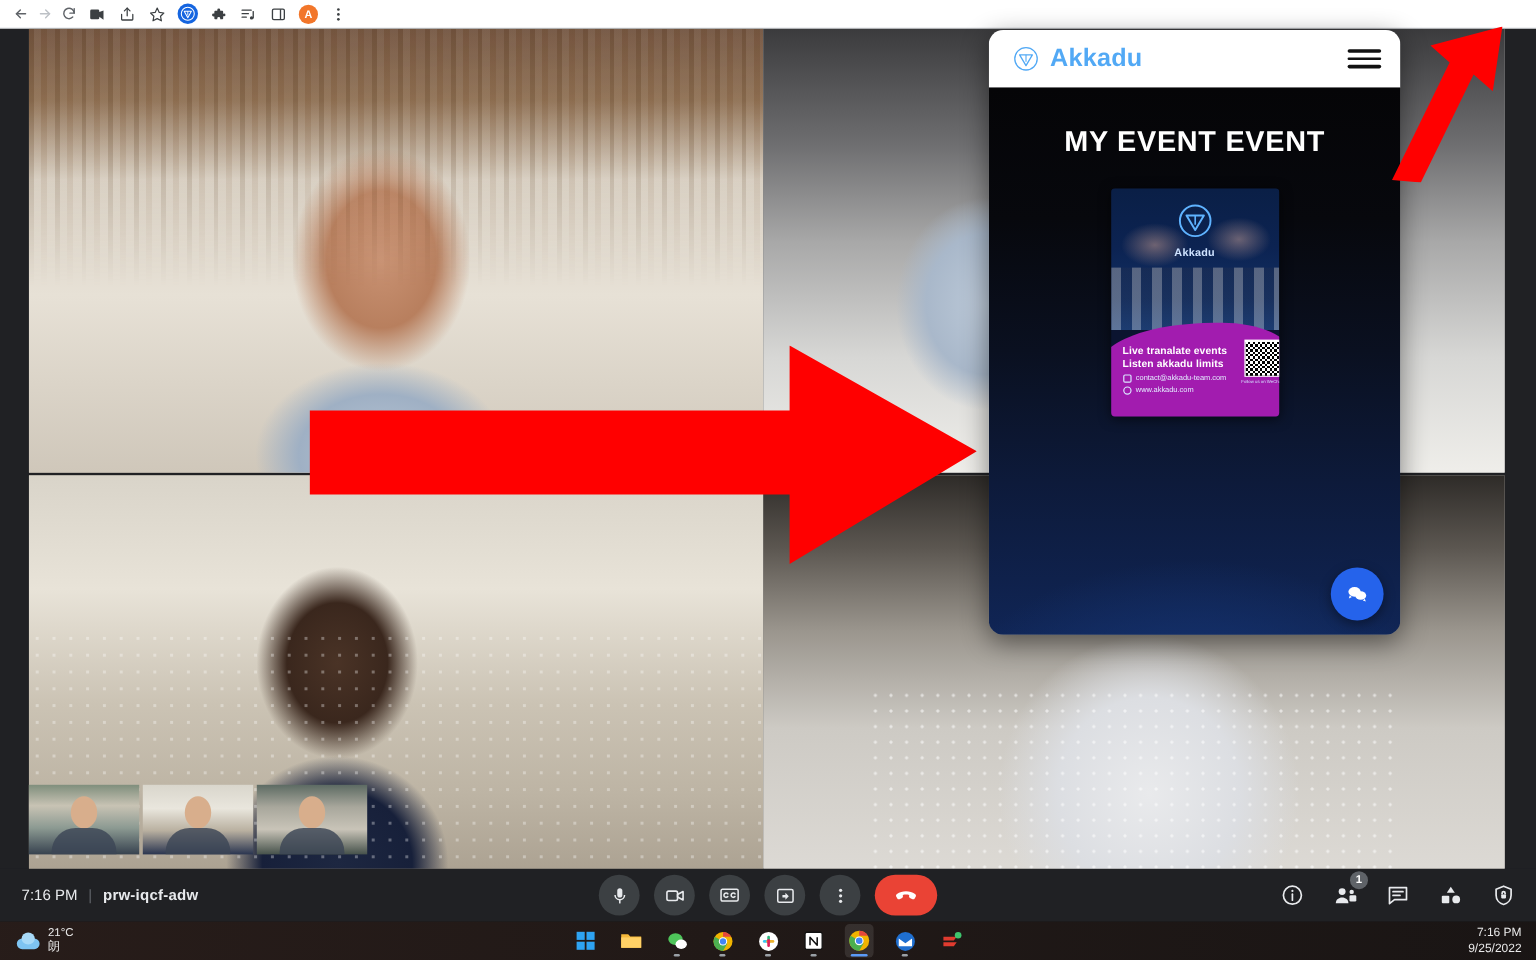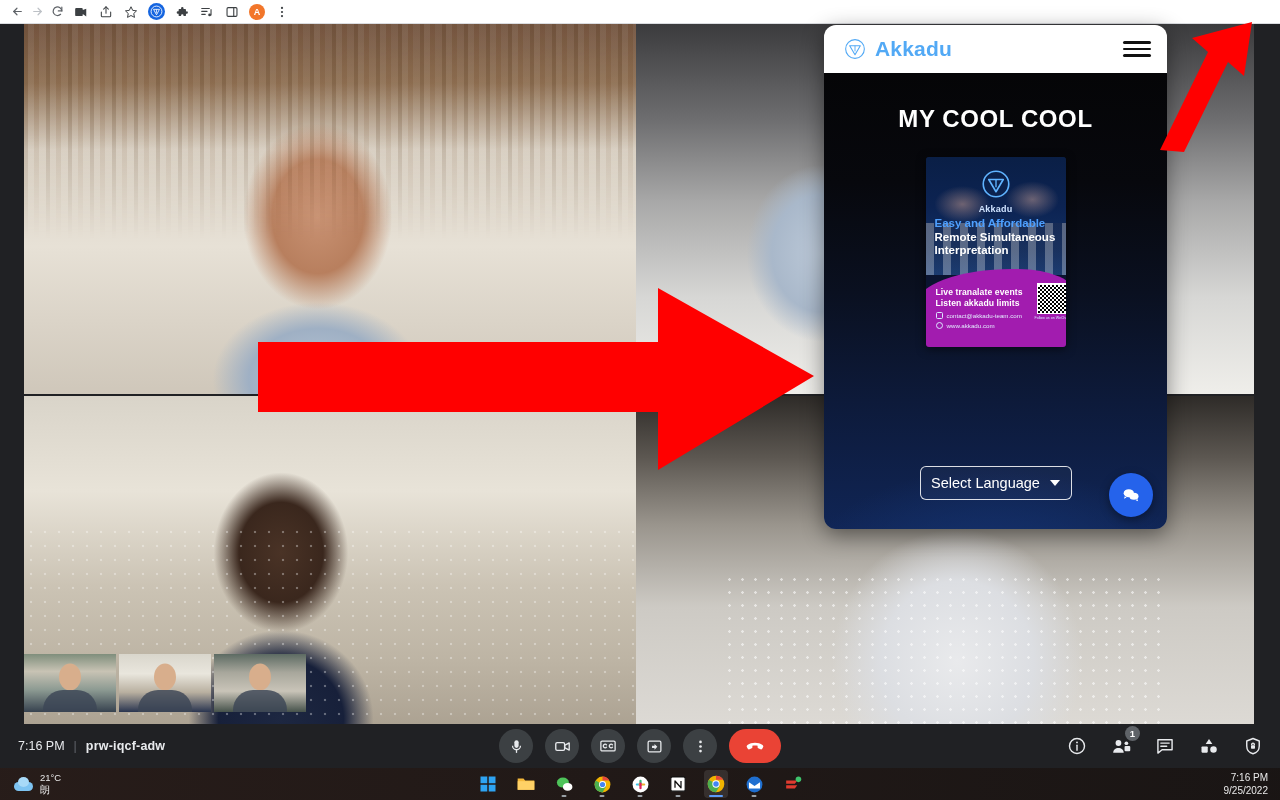--- a/index.html
+++ b/index.html
@@ -389,38 +389,33 @@
         <span class="ak-name">Akkadu</span>
       </div>
       <div class="ak-burger">
           <span></span>
           <span></span>
           <span></span>
         </div>
     </div>
 
     <div class="ak-body">
-      <div class="ak-title">MY COOL COOL</div>
+      <div class="ak-title">MY EVENT EVENT</div>
 
       <div class="poster-wrap">
         <div class="poster-top"></div>
         <div class="poster-logo">
           <span class="ring">
             <svg width="30" height="30" viewBox="0 0 24 24">
               <circle cx="12" cy="12" r="10.2" fill="none" stroke="#5fb3ff" stroke-width="1.3"></circle>
               <polygon points="6.2,8.4 17.8,8.4 12,18.2" fill="none" stroke="#5fb3ff" stroke-width="1.3" stroke-linejoin="round"></polygon>
               <line x1="12" y1="8.4" x2="12" y2="14.6" stroke="#5fb3ff" stroke-width="1.1"></line>
             </svg>
           </span>
           <div class="nm">Akkadu</div>
-        </div>
-        <div class="poster-head">
-          <div class="l1">Easy and Affordable</div>
-          <div class="l2">Remote Simultaneous</div>
-          <div class="l3">Interpretation</div>
         </div>
         <div class="poster-bottom">
           <div class="pb-in">
             <div class="pb-l1">Live tranalate  events</div>
             <div class="pb-l2">Listen akkadu limits</div>
             <div class="pb-row">
               <span class="pb-ico"></span>
               <span class="tx">contact@akkadu-team.com</span>
             </div>
             <div class="pb-row">
@@ -428,24 +423,20 @@
               <span class="tx">www.akkadu.com</span>
             </div>
           </div>
           <div class="qr">
               <i></i>
             </div>
           <div class="qr-cap">Follow us on WeChat</div>
         </div>
       </div>
 
-      <div class="lang-btn">
-        <span>Select Language</span>
-        <span class="caret"></span>
-      </div>
 
       <div class="chat-fab">
         <svg width="22" height="22" viewBox="0 0 24 24" fill="#ffffff">
           <ellipse cx="9.6" cy="10" rx="5.6" ry="4.4"></ellipse>
           <path d="M5.2 13.4l-.8 2.6 2.8-1.2z"></path>
           <ellipse cx="15.2" cy="13.4" rx="5" ry="3.9"></ellipse>
           <path d="M18.9 16.4l.9 2.5-2.7-1.1z"></path>
         </svg>
       </div>
     </div>

